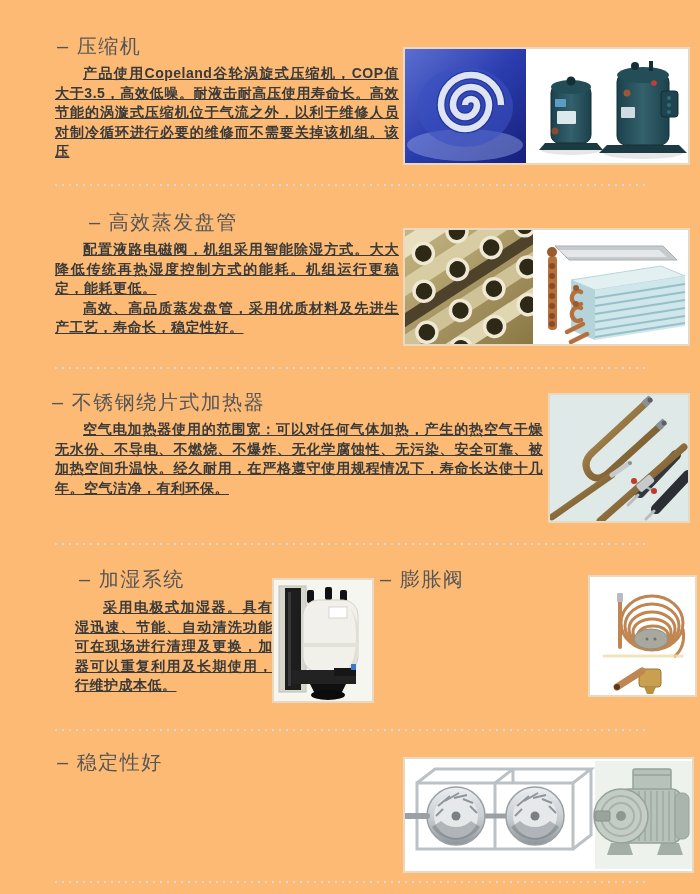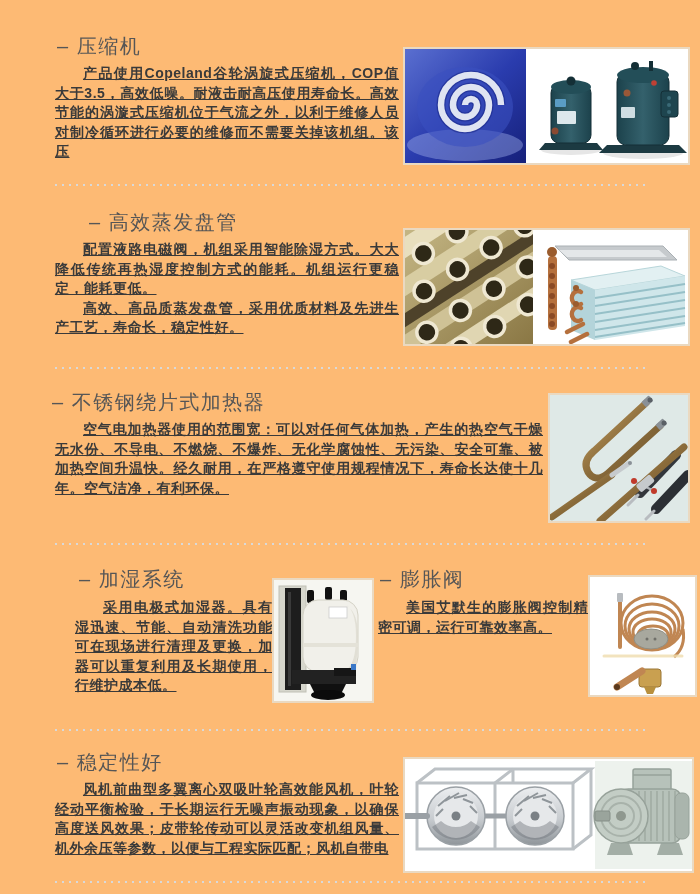--- a/index.html
+++ b/index.html
@@ -249,23 +249,20 @@
       <rect x="60" y="88" width="22" height="8" fill="#161616"></rect>
       <path d="M36,104 L72,104 L66,116 L42,116 Z" fill="#101010"></path>
       <ellipse cx="54" cy="115" rx="17" ry="5" fill="#0b0b0b"></ellipse>
       <rect x="77" y="84" width="5" height="6" fill="#3a78c8"></rect>
     </svg>
   </div>
 
   <div class="heading" style="left:380px; top:566px;">
     <span class="dash">–</span><span>膨胀阀</span>
   </div>
-  <div class="body-text" style="left:378px; top:598px; width:210px;">
-    <p>美国艾默生的膨胀阀控制精密可调，运行可靠效率高。</p>
-  </div>
   <div class="photo" style="left:588px; top:575px; width:109px; height:122px;">
     <svg width="105" height="118" viewBox="0 0 105 118">
       <defs>
         <linearGradient id="brass2" x1="0" y1="0" x2="0" y2="1">
           <stop offset="0" stop-color="#e8cd8e"></stop>
             <stop offset="0.5" stop-color="#c29a52"></stop>
             <stop offset="1" stop-color="#8f6c30"></stop>
         </linearGradient>
       </defs>
       <rect x="0" y="0" width="105" height="118" fill="#ffffff"></rect>
@@ -287,23 +284,20 @@
       <rect x="49" y="92" width="22" height="18" rx="3" fill="#c9a050" stroke="#9a7636" stroke-width="1"></rect>
       <path d="M54,110 L66,110 L63,117 L57,117 Z" fill="#b8903e"></path>
       <path d="M52,94 L27,110" stroke="#c08652" stroke-width="7" stroke-linecap="round"></path>
       <circle cx="27" cy="110" r="3" fill="#5a3a1e"></circle>
     </svg>
   </div>
   <div class="dotline" style="top:729px;"></div>
 
   <div class="heading" style="left:57px; top:749px;">
     <span class="dash">–</span><span>稳定性好</span>
-  </div>
-  <div class="body-text" style="left:55px; top:780px; width:344px;">
-    <p>风机前曲型多翼离心双吸叶轮高效能风机，叶轮经动平衡检验，于长期运行无噪声振动现象，以确保高度送风效果；皮带轮传动可以灵活改变机组风量、机外余压等参数，以便与工程实际匹配；风机自带电</p>
   </div>
   <div class="photo" style="left:403px; top:757px; width:291px; height:116px;">
     <svg width="287" height="112" viewBox="0 0 287 112">
       <defs>
         <linearGradient id="drum" x1="0" y1="0" x2="0" y2="1">
           <stop offset="0" stop-color="#eceef0"></stop>
             <stop offset="0.55" stop-color="#c8ccd0"></stop>
             <stop offset="1" stop-color="#8f959a"></stop>
         </linearGradient>
       </defs>

